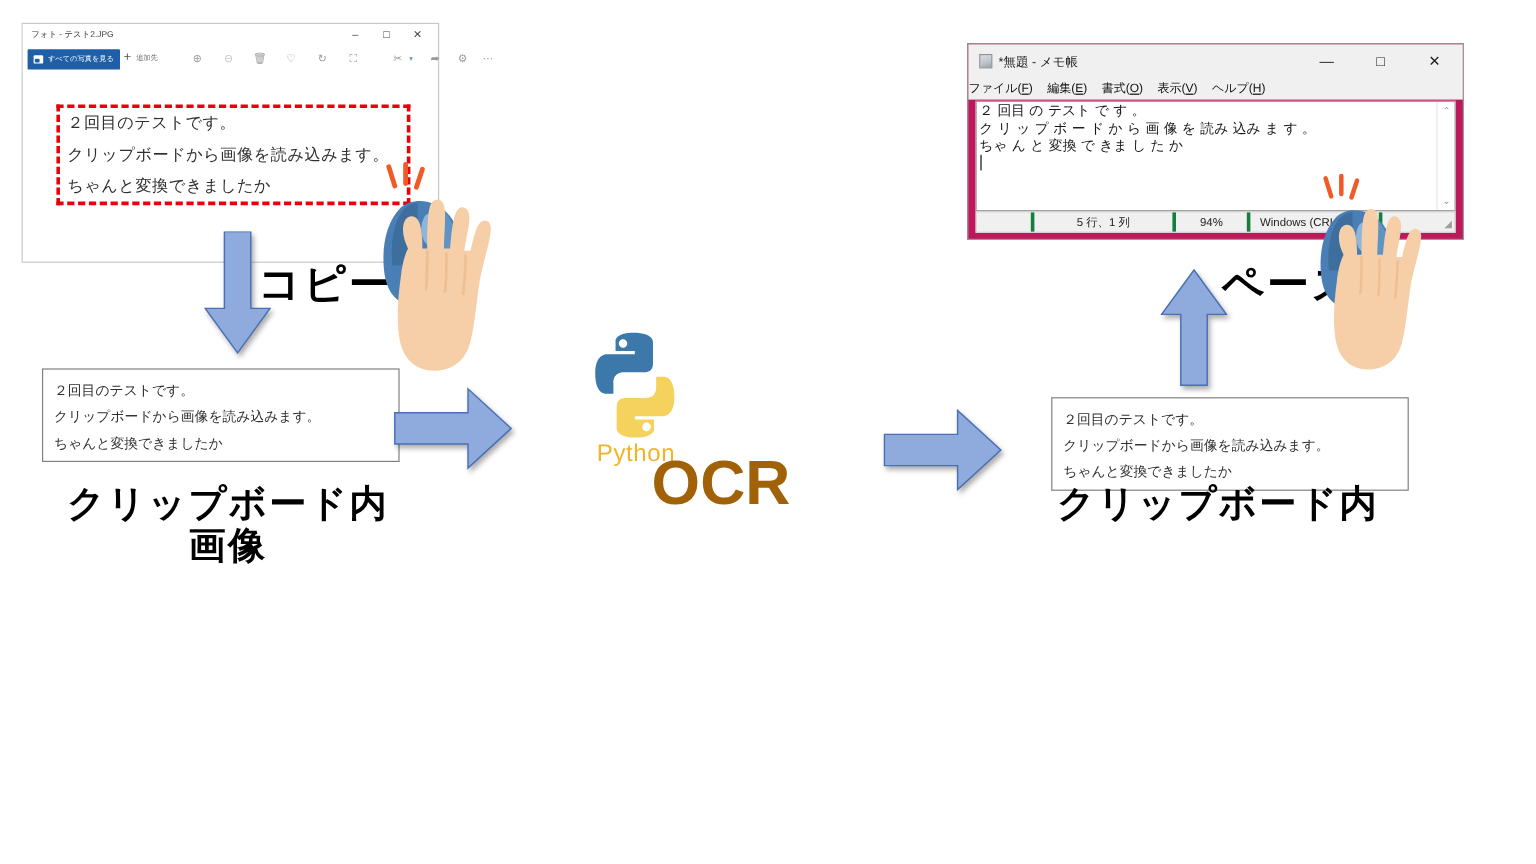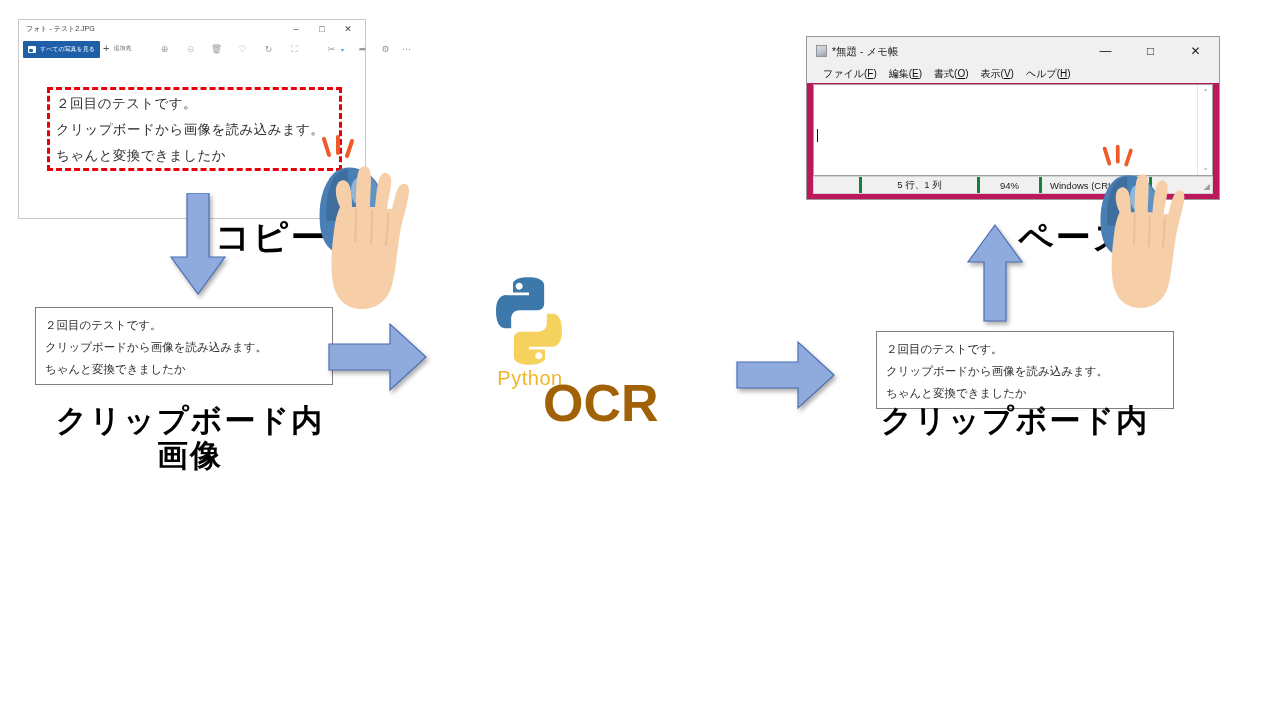--- a/index.html
+++ b/index.html
@@ -88,21 +88,21 @@
   #np-title-text{
     position:absolute;left:25px;top:8px;font-size:10.5px;color:#1b1b1b;white-space:nowrap;
   }
   .np-wbtn{
     position:absolute;top:0;width:45px;height:28px;
     display:flex;align-items:center;justify-content:center;font-size:12px;color:#222;
   }
   #np-min{right:91px;}#np-max{right:46px;}#np-close{right:1px;}
   #np-menubar{
     position:absolute;left:0;top:28px;width:100%;height:18px;background:#f0f0f0;
-    display:flex;align-items:center;padding-left:16px;box-sizing:border-box;gap:12px;
+    display:flex;align-items:center;padding-left:0;box-sizing:border-box;gap:12px;
   }
   .np-menu{font-size:10px;color:#101010;white-space:nowrap;}
   .np-menu u{text-decoration:underline;}
   #np-editor{
     position:absolute;left:6px;top:47px;right:6px;height:92px;
     background:#ffffff;border:1px solid #a0a0a0;box-sizing:border-box;overflow:hidden;
   }
   #np-text{
     position:absolute;left:2px;top:0px;right:16px;
     font-size:11.5px;line-height:14.5px;color:#161616;
@@ -249,20 +249,25 @@
 
   <div id="np-menubar">
     <span class="np-menu"><span>ファイル(</span><u>F</u><span>)</span></span>
     <span class="np-menu"><span>編集(</span><u>E</u><span>)</span></span>
     <span class="np-menu"><span>書式(</span><u>O</u><span>)</span></span>
     <span class="np-menu"><span>表示(</span><u>V</u><span>)</span></span>
     <span class="np-menu"><span>ヘルプ(</span><u>H</u><span>)</span></span>
   </div>
 
   <div id="np-editor">
+    <div id="np-text">
+      <div>２ 回目 の テスト で す 。</div>
+      <div>ク リ ッ プ ボ ー ド か ら 画 像 を 読み 込み ま す 。</div>
+      <div>ちゃ ん と 変換 で きま し た か</div>
+    </div>
     <div id="np-caret"></div>
     <div id="np-scrollbar">
       <div class="np-sb-arrow" id="np-sb-up">⌃</div>
       <div class="np-sb-arrow" id="np-sb-down">⌄</div>
     </div>
   </div>
 
   <div id="np-statusbar">
     <div class="np-status-cell" id="np-status-spacer"></div>
     <div class="np-status-cell" id="np-status-pos">5 行、1 列</div>

